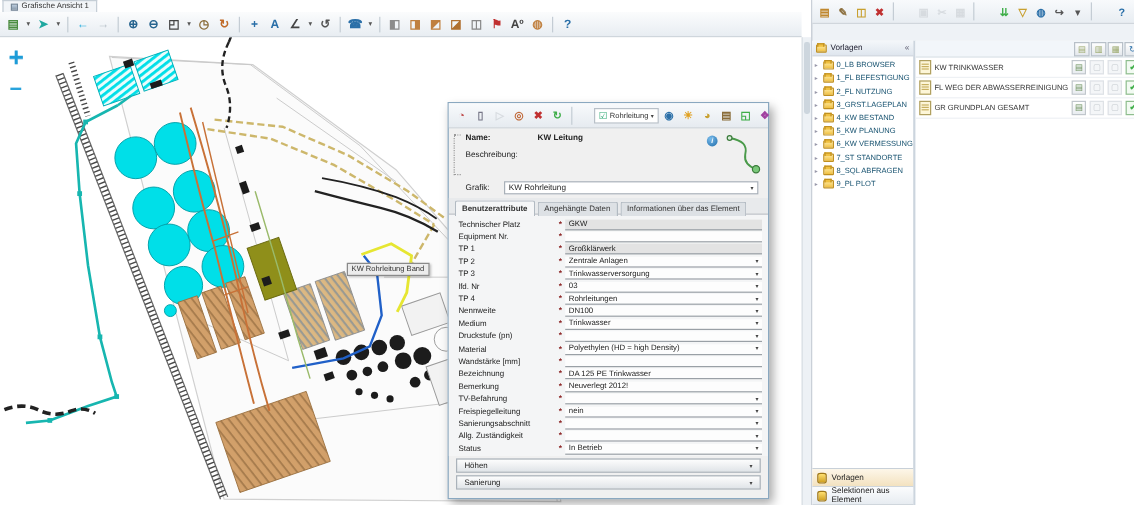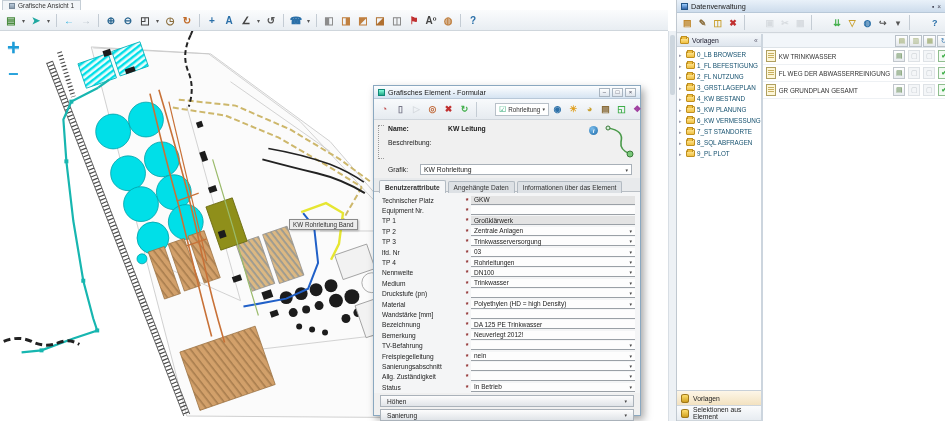--- a/index.html
+++ b/index.html
@@ -409,29 +409,20 @@
     <span class="zoom-plus">+</span>
     <span class="zoom-minus">−</span>
     <div class="map-tooltip">KW Rohrleitung Band</div>
   </div>
 
   <div class="scroll-strip">
       <div class="scroll-thumb"></div>
     </div>
 
   <div class="dialog">
-    <div class="dlg-title">
-      <span class="ticon"></span>
-      <span class="t">Grafisches Element - Formular</span>
-      <span class="dlg-ctrl">
-        <span>‒</span>
-        <span>□</span>
-        <span>×</span>
-      </span>
-    </div>
 
     <div class="dlg-toolbar">
       <span style="display:flex;gap:1px">
 
       <span class="tbtn">
             <span style="color: rgb(192, 80, 80);">◔</span>
           </span>
           <span class="tbtn">
             <span style="color: rgb(119, 119, 136);">▯</span>
           </span>
@@ -700,28 +691,20 @@
         </div>
 
         <div class="secbar">
           <span>Sanierung</span>
           <span class="caret">▾</span>
         </div>
       </div>
   </div>
 
   <div class="dpanel">
-    <div class="dp-title">
-      <span class="ticon"></span>
-      <span>Datenverwaltung</span>
-      <span class="dp-ctrl">
-        <span>▪</span>
-        <span>×</span>
-      </span>
-    </div>
 
     <div class="dp-toolbar">
 
     <span class="tbtn">
           <span style="color: rgb(192, 136, 46);">▤</span>
         </span>
         <span class="tbtn">
           <span style="color: rgb(138, 109, 59);">✎</span>
         </span>
         <span class="tbtn">

